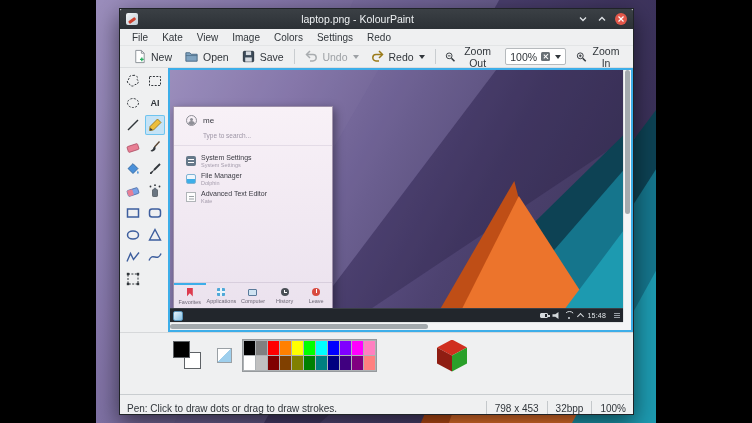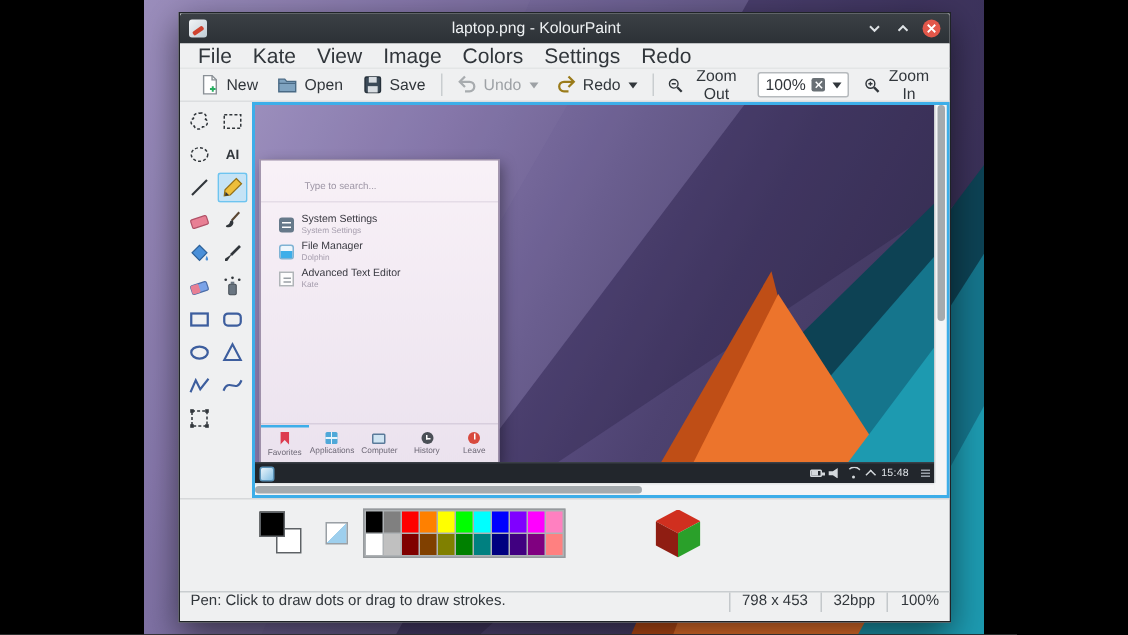--- a/index.html
+++ b/index.html
@@ -28,21 +28,21 @@
 .titlebar{height:20px;flex:0 0 20px;background:linear-gradient(#3b4045,#2c3136);display:flex;align-items:center;
   padding:2px 6px;border-radius:2px 2px 0 0}
 .appicon{width:12px;height:12px;border-radius:2px;background:linear-gradient(135deg,#f2f4f6,#c0cdd6);position:relative;flex:0 0 12px}
 .appicon::after{content:"";position:absolute;left:2px;top:6px;width:8px;height:2.5px;background:#cf4330;transform:rotate(-35deg);border-radius:1px}
 .title{flex:1;text-align:center;font-size:10.5px;color:#eef1f3}
 .tb-btns{display:flex;align-items:center;gap:7px}
 .tb-btn{width:12px;height:12px;display:flex;align-items:center;justify-content:center;cursor:pointer}
 .tb-btn.close{background:#e2574a;border-radius:50%}
 
 .menubar{height:17px;flex:0 0 17px;background:#eff0f1;display:flex;align-items:center;padding:0 5px;border-bottom:1px solid #e3e5e6}
-.menu-item{font-size:14px;color:#31363b;padding:0 7px;cursor:default}
+.menu-item{font-size:10px;color:#31363b;padding:0 7px;cursor:default}
 
 .toolbar{height:22px;flex:0 0 22px;background:#eff0f1;display:flex;align-items:center;padding:0 6px;border-bottom:1px solid #dcdee0}
 button{border:none;background:none;font:inherit;color:inherit}
 .tbtn{display:flex;align-items:center;gap:4px;padding:2px 6px;font-size:10.5px;color:#31363b;border-radius:2px}
 .tbtn.disabled{color:#9da1a5}
 .tsep{width:1px;height:15px;background:#c9cdd0;margin:0 4px}
 .chev{display:inline-block;width:0;height:0;border-left:3px solid transparent;border-right:3px solid transparent;border-top:4px solid currentColor;margin-left:1px}
 .combo{display:flex;align-items:center;background:#fff;border:1px solid #b6babd;border-radius:2px;height:17px;padding:0 4px;gap:4px;font-size:10.5px;color:#31363b;margin:0 4px}
 .combo .clear{width:9px;height:9px;background:#697075;border-radius:1.5px;position:relative}
 .combo .clear::before,.combo .clear::after{content:"";position:absolute;left:1.8px;top:4px;width:5.5px;height:1px;background:#fff}
@@ -119,21 +119,21 @@
 .sw.bgc{left:13px;top:14px}
 .sw.fgc{left:2px;top:3px}
 .transp{width:15px;height:15px;border:1px solid #9aa0a5;background:linear-gradient(135deg,#ffffff 48%,#9ecfed 48%)}
 .palette{display:grid;grid-template-columns:repeat(11,11px);grid-auto-rows:14px;gap:1px;background:#aeb2b5;border:1px solid #969a9d;padding:1px}
 .pcell{width:11px;height:14px}
 .cube{position:relative;width:30px;height:32px;margin-left:50px}
 .cube .top{position:absolute;left:0;top:0;width:30px;height:16px;background:#d02f1f;clip-path:polygon(50% 0,100% 50%,50% 100%,0 50%)}
 .cube .leftf{position:absolute;left:0;top:8px;width:15px;height:24px;background:#8f1d12;clip-path:polygon(0 0,100% 33%,100% 100%,0 67%)}
 .cube .rightf{position:absolute;left:15px;top:8px;width:15px;height:24px;background:#2aa02a;clip-path:polygon(0 33%,100% 0,100% 67%,0 100%)}
 
-.statusbar{height:20px;flex:0 0 20px;background:#eff0f1;border-top:1px solid #c9cdd0;display:flex;align-items:flex-start;
+.statusbar{height:20px;flex:0 0 20px;background:#eff0f1;border-top:1px solid #c9cdd0;display:flex;align-items:flex-end;
   padding:0 7px;font-size:10px;color:#31363b}
 .hint{flex:1}
 .ssep{width:1px;height:13px;background:#c4c8cb;margin:0 8px}
 .sval{white-space:nowrap}
 svg{display:block}
 </style>
 </head>
 <body>
 
 <div class="stage">
@@ -369,20 +369,24 @@
             <div class="wf f3"></div>
             <div class="wf teal-dark" style="background: rgb(13, 66, 84);"></div>
             <div class="wf teal-mid" style="background: rgb(21, 117, 140);"></div>
             <div class="wf orange-dark" style="background: rgb(191, 78, 22);"></div>
             <div class="wf orange-bright" style="background: rgb(236, 116, 44);"></div>
             <div class="wf teal-bright" style="background: rgb(29, 154, 176);"></div>
           </div>
 
           <div class="launcher">
             <div class="l-head">
+              <div class="l-user">
+                <span class="avatar"></span>
+                <span class="l-name">me</span>
+              </div>
               <div class="l-search">Type to search...</div>
             </div>
             <div class="l-items">
               <div class="l-item">
                 <span class="ic-settings"></span>
                 <span class="l-item-txt">
                   <span class="l-title">System Settings</span>
                   <span class="l-sub">System Settings</span>
                 </span>
               </div>

